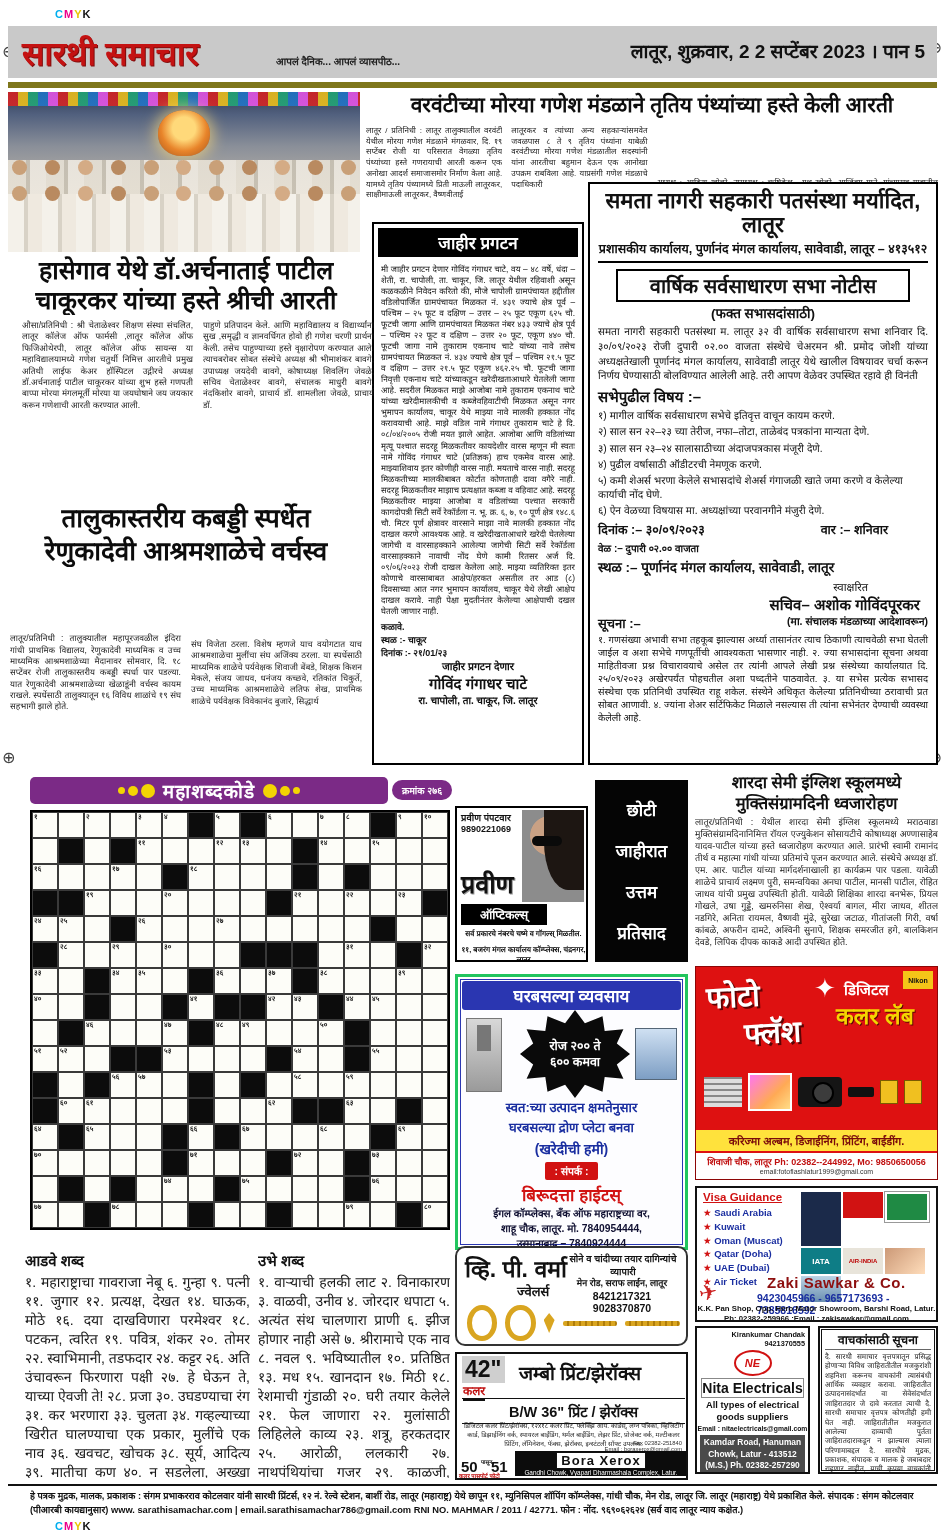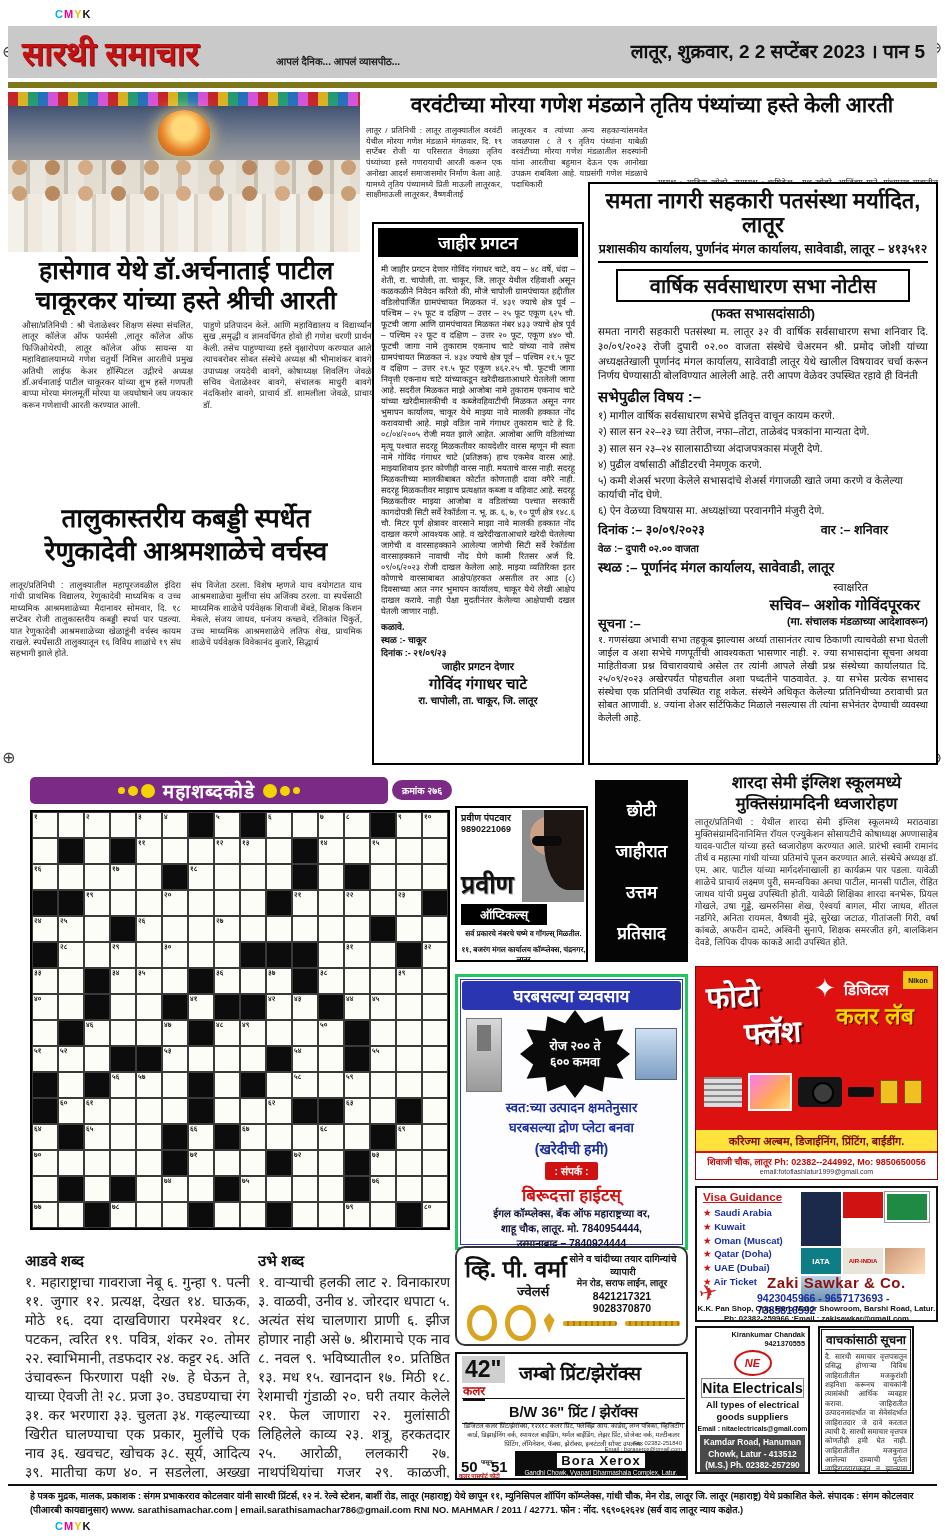--- a/index.html
+++ b/index.html
@@ -69,21 +69,21 @@
   .jahir-role{font-size:10.5px;font-weight:bold;}
   .jahir-name{font-size:15px;font-weight:800;}
   .jahir-addr{font-size:10px;font-weight:bold;}
 
   
   .haseg-h{left:10px;top:256px;width:352px;font-size:25px;font-weight:800;line-height:1.18;color:#0c0c0c;}
   .body2{display:flex;gap:10px;}
   .bcol{width:171px;font-size:8.5px;line-height:1.34;color:#1c1c1c;}
   .haseg-b{left:22px;top:320px;width:352px;height:178px;}
   .kab-h{left:10px;top:502px;width:352px;font-size:26px;font-weight:800;line-height:1.25;color:#0c0c0c;}
-  .kab-b{left:10px;top:580px;width:352px;height:186px;}
+  .kab-b{left:10px;top:580px;width:352px;height:186px;align-items:center;}
 
   
   .xw-banner{left:30px;top:777px;width:358px;height:27px;background:#7b2a86;border-radius:5px;
              display:flex;align-items:center;justify-content:center;gap:8px;}
   .xw-title{color:#fff;font-size:19px;font-weight:800;letter-spacing:1px;}
   .dots{display:flex;align-items:center;gap:3px;}
   .dot{background:#f3d403;border-radius:50%;}
   .d1{width:7px;height:7px;} .d2{width:10px;height:10px;} .d3{width:14px;height:14px;}
   .xw-pill{left:392px;top:780px;width:60px;height:20px;background:#7b2a86;border-radius:10px;color:#fff;
            font-size:9.5px;font-weight:bold;display:flex;align-items:center;justify-content:center;}
@@ -210,21 +210,21 @@
   
   .nita{left:695px;top:1326px;width:115px;height:148px;border:2px solid #111;box-sizing:border-box;background:#fff;text-align:center;}
   .ni-person{font-size:7.3px;font-weight:bold;text-align:right;padding:2px 3px 0 0;line-height:1.3;}
   .ni-logo{width:34px;height:22px;margin:1px auto;border:2px solid #d11212;border-radius:50%;color:#d11212;font-size:11px;font-weight:800;font-style:italic;display:flex;align-items:center;justify-content:center;}
   .ni-name{font-size:14px;font-weight:800;border:1px solid #888;margin:2px 4px;padding:1px 0;}
   .ni-desc{font-size:9.3px;font-weight:800;line-height:1.25;margin-top:2px;}
   .ni-email{font-size:6.8px;font-weight:bold;margin-top:2px;}
   .ni-addr{margin:3px 3px 0 3px;background:#4a4a4a;color:#fff;font-size:8.4px;font-weight:800;line-height:1.35;padding:2px 0;}
 
   
-  .vachak{left:818px;top:1326px;width:96px;height:148px;border:2px solid #111;box-shadow:inset 0 0 0 1px #fff,inset 0 0 0 2px #111;
+  .vachak{left:818px;top:1326px;width:120px;height:148px;border:2px solid #111;box-shadow:inset 0 0 0 1px #fff,inset 0 0 0 2px #111;
           box-sizing:border-box;background:#fff;padding:3px 5px;}
   .vc-title{font-size:12px;font-weight:800;text-align:center;border-bottom:1px solid #666;padding-bottom:1px;}
   .vc-body{font-size:7.2px;line-height:1.3;text-align:justify;margin-top:2px;color:#191919;}
 
   
   .foot-rule{left:8px;top:1484px;width:929px;border-top:2.5px solid #111;}
   .footer{left:30px;top:1490px;width:885px;font-size:9.3px;font-weight:bold;color:#111;line-height:1.5;}
   .cmyk-bottom{left:55px;top:1520px;}
 </style>
 </head>
@@ -314,21 +314,21 @@
     <div class="sam-behalf">(मा. संचालक मंडळाच्या आदेशावरून)</div>
     <div class="sam-sh" style="text-align:left;">सूचना :–</div>
     <div class="sam-suchana jt">१. गणसंख्या अभावी सभा तहकूब झाल्यास अर्ध्या तासानंतर त्याच ठिकाणी त्याचवेळी सभा घेतली जाईल व अशा सभेचे गणपूर्तीची आवश्यकता भासणार नाही. २. ज्या सभासदांना सूचना अथवा माहितीवजा प्रश्न विचारावयाचे असेल तर त्यांनी आपले लेखी प्रश्न संस्थेच्या कार्यालयात दि. २५/०९/२०२३ अखेरपर्यंत पोहचतील अशा पध्दतीने पाठवावेत. ३. या सभेस प्रत्येक सभासद संस्थेचा एक प्रतिनिधी उपस्थित राहू शकेल. संस्थेने अधिकृत केलेल्या प्रतिनिधीच्या ठरावाची प्रत सोबत आणावी. ४. ज्यांना शेअर सर्टिफिकेट मिळाले नसल्यास ती त्यांना सभेनंतर देण्याची व्यवस्था केलेली आहे.</div>
   </div>
 
   <div class="abs jahir clip">
     <div class="jahir-band">जाहीर प्रगटन</div>
     <div class="jahir-body jt">मी जाहीर प्रगटन देणार गोविंद गंगाधर चाटे, वय – ४८ वर्षे, धंदा – शेती, रा. चापोली, ता. चाकूर, जि. लातूर येथील रहिवाशी असून कळकळीने निवेदन करितो की, मौजे चापोली ग्रामपंचायत हद्दीतील वडिलोपार्जित ग्रामपंचायत मिळकत नं. ४३१ ज्याचे क्षेत्र पूर्व – पश्चिम – २५ फूट व दक्षिण – उत्तर – २५ फूट एकूण ६२५ चौ. फूटची जागा आणि ग्रामपंचायत मिळकत नंबर ४३३ ज्याचे क्षेत्र पूर्व – पश्चिम २२ फूट व दक्षिण – उत्तर २० फूट, एकूण ४४० चौ. फूटची जागा नामे तुकाराम एकनाथ चाटे यांच्या नावे तसेच ग्रामपंचायत मिळकत नं. ४३४ ज्याचे क्षेत्र पूर्व – पश्चिम २१.५ फूट व दक्षिण – उत्तर २१.५ फूट एकूण ४६२.२५ चौ. फूटची जागा निवृत्ती एकनाथ चाटे यांच्याकडून खरेदीखताआधारे घेतलेली जागा आहे. सदरील मिळकत माझे आजोबा नामे तुकाराम एकनाथ चाटे यांच्या खरेदीमालकीची व कब्जेवहिवाटीची मिळकत असून नगर भुमापन कार्यालय, चाकूर येथे माझ्या नावे मालकी हक्कात नोंद करावयाची आहे. माझे वडिल नामे गंगाधर तुकाराम चाटे हे दि. ०८/०४/२००५ रोजी मयत झाले आहेत. आजोबा आणि वडिलांच्या मृत्यू पश्चात सदरहू मिळकतीवर कायदेशीर वारस म्हणून मी स्वतः नामे गोविंद गंगाधर चाटे (प्रतिज्ञक) हाच एकमेव वारस आहे. माझ्याशिवाय इतर कोणीही वारस नाही. मयताचे वारस नाही. सदरहू मिळकतीच्या मालकीबाबत कोर्टात कोणताही दावा वगैरे नाही. सदरहू मिळकतीवर माझाच प्रत्यक्षात कब्जा व वहिवाट आहे. सदरहू मिळकतीवर माझ्या आजोबा व वडिलांच्या पश्चात सरकारी कागदोपत्री सिटी सर्वे रेकॉर्डला न. भू. क्र. ६, ७, १० पूर्ण क्षेत्र १४८.६ चौ. मिटर पूर्ण क्षेत्रावर वारसाने माझा नावे मालकी हक्कात नोंद दाखल करणे आवश्यक आहे. व खरेदीखताआधारे खरेदी घेतलेल्या जागेची व वारसाहक्काने आलेल्या जागेची सिटी सर्वे रेकॉर्डला वारसाहक्काने नावाची नोंद घेणे कामी रितसर अर्ज दि. ०९/०६/२०२३ रोजी दाखल केलेला आहे. माझ्या व्यतिरिक्त इतर कोणाचे वारसाबाबत आक्षेप/हरकत असतील तर आड (८) दिवसाच्या आत नगर भुमापन कार्यालय, चाकूर येथे लेखी आक्षेप दाखल करावे. नाही पेक्षा मुदतीनंतर केलेल्या आक्षेपाची दखल घेतली जाणार नाही.</div>
     <div class="jahir-close">कळावे.</div>
     <div class="jahir-close">स्थळ :- चाकूर</div>
-    <div class="jahir-close">दिनांक :- २१/०९/२३</div>
+    <div class="jahir-close">दिनांक :- २१/01/२३</div>
     <div class="jahir-sign">
       <div class="jahir-role">जाहीर प्रगटन देणार</div>
       <div class="jahir-name">गोविंद गंगाधर चाटे</div>
       <div class="jahir-addr">रा. चापोली, ता. चाकूर, जि. लातूर</div>
     </div>
   </div>
 
   <div class="abs haseg-h ctr clip">
     <div>हासेगाव येथे डॉ.अर्चनाताई पाटील</div>
     <div>चाकूरकर यांच्या हस्ते श्रीची आरती</div>

